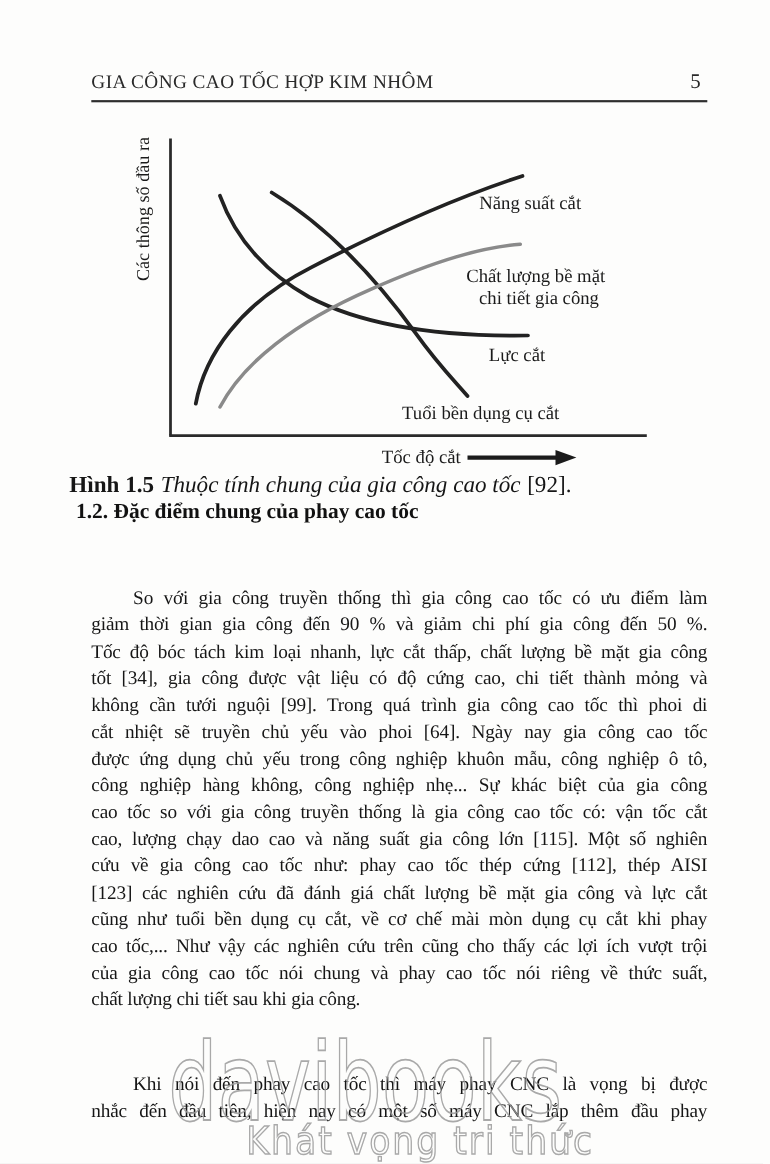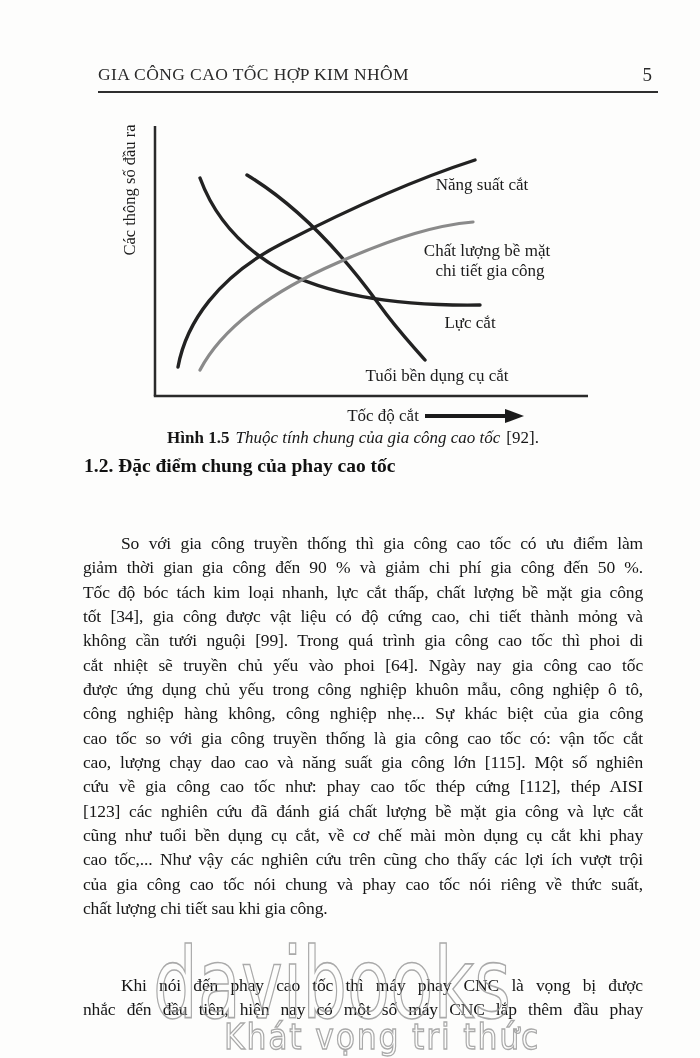--- a/index.html
+++ b/index.html
@@ -2,39 +2,39 @@
 <html><head>
 <meta charset="utf-8">
 <style>
   html,body{margin:0;padding:0;background:#e8e8e8;}
   .page{
     position:relative;width:700px;height:1058px;background:#fdfdfc;
     font-family:"Liberation Serif", serif;color:#161616;overflow:hidden;margin:0 auto;
   }
   
   .page-header{
-    position:absolute;left:98px;top:64px;width:560px;height:27px;
+    position:absolute;left:83px;top:64px;width:560px;height:27px;
     border-bottom:2.5px solid #2e2e2e;
     display:flex;justify-content:space-between;align-items:flex-start;
   }
   .header-title{font-size:17.5px;letter-spacing:.4px;color:#2a2a2a;}
   .header-page{font-size:19px;color:#2a2a2a;padding-right:6px;}
   
   .chart-svg{position:absolute;left:83px;top:106px;}
   .chart-svg text{font-family:"Liberation Serif", serif;fill:#1b1b1b;}
   
   .fig-caption{
-    position:absolute;left:63px;top:428px;width:580px;text-align:center;
-    font-size:17px;white-space:nowrap;
+    position:absolute;left:63px;top:428px;width:580px;
+    font-size:21px;white-space:nowrap;
   }
   .fig-caption .cap-label{font-weight:bold;margin-right:6px;}
   .fig-caption .cap-text{font-style:italic;margin-right:6px;}
   
   .section-heading{
-    position:absolute;left:84px;top:455px;width:560px;
+    position:absolute;left:69px;top:455px;width:560px;
     font-size:19.5px;font-weight:bold;color:#111;
   }
   
   .body-block{position:absolute;left:83px;width:560px;margin-top:47px;}
   #para1{top:484px;}
   #para2{top:926px;}
   .line{
     height:24.33px;line-height:24.33px;font-size:17.5px;letter-spacing:-0.15px;
     text-align:justify;text-align-last:justify;white-space:nowrap;
   }

